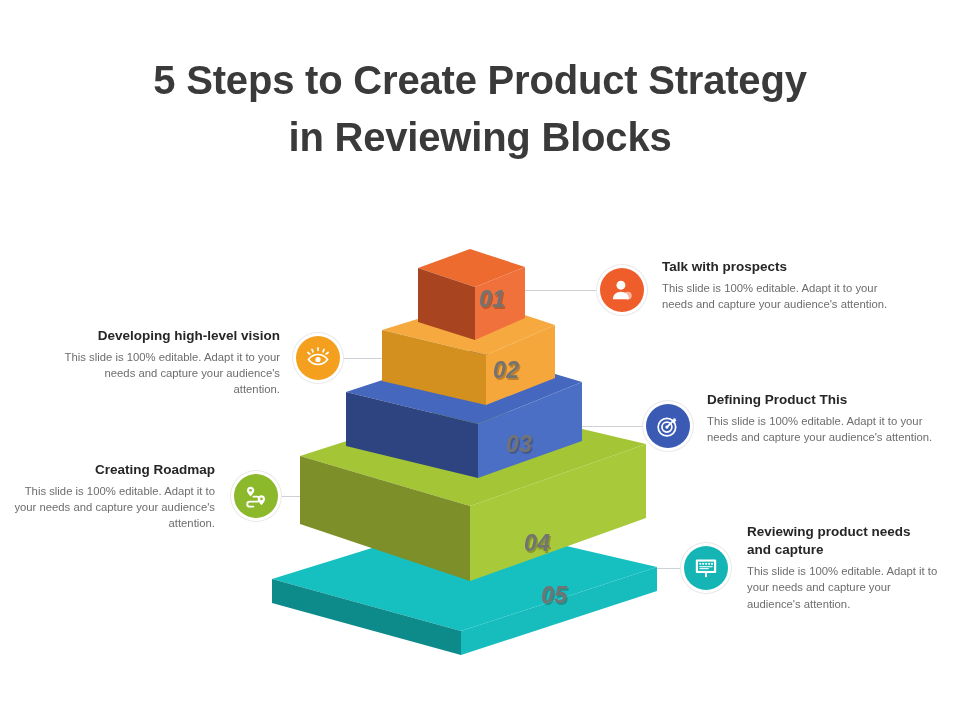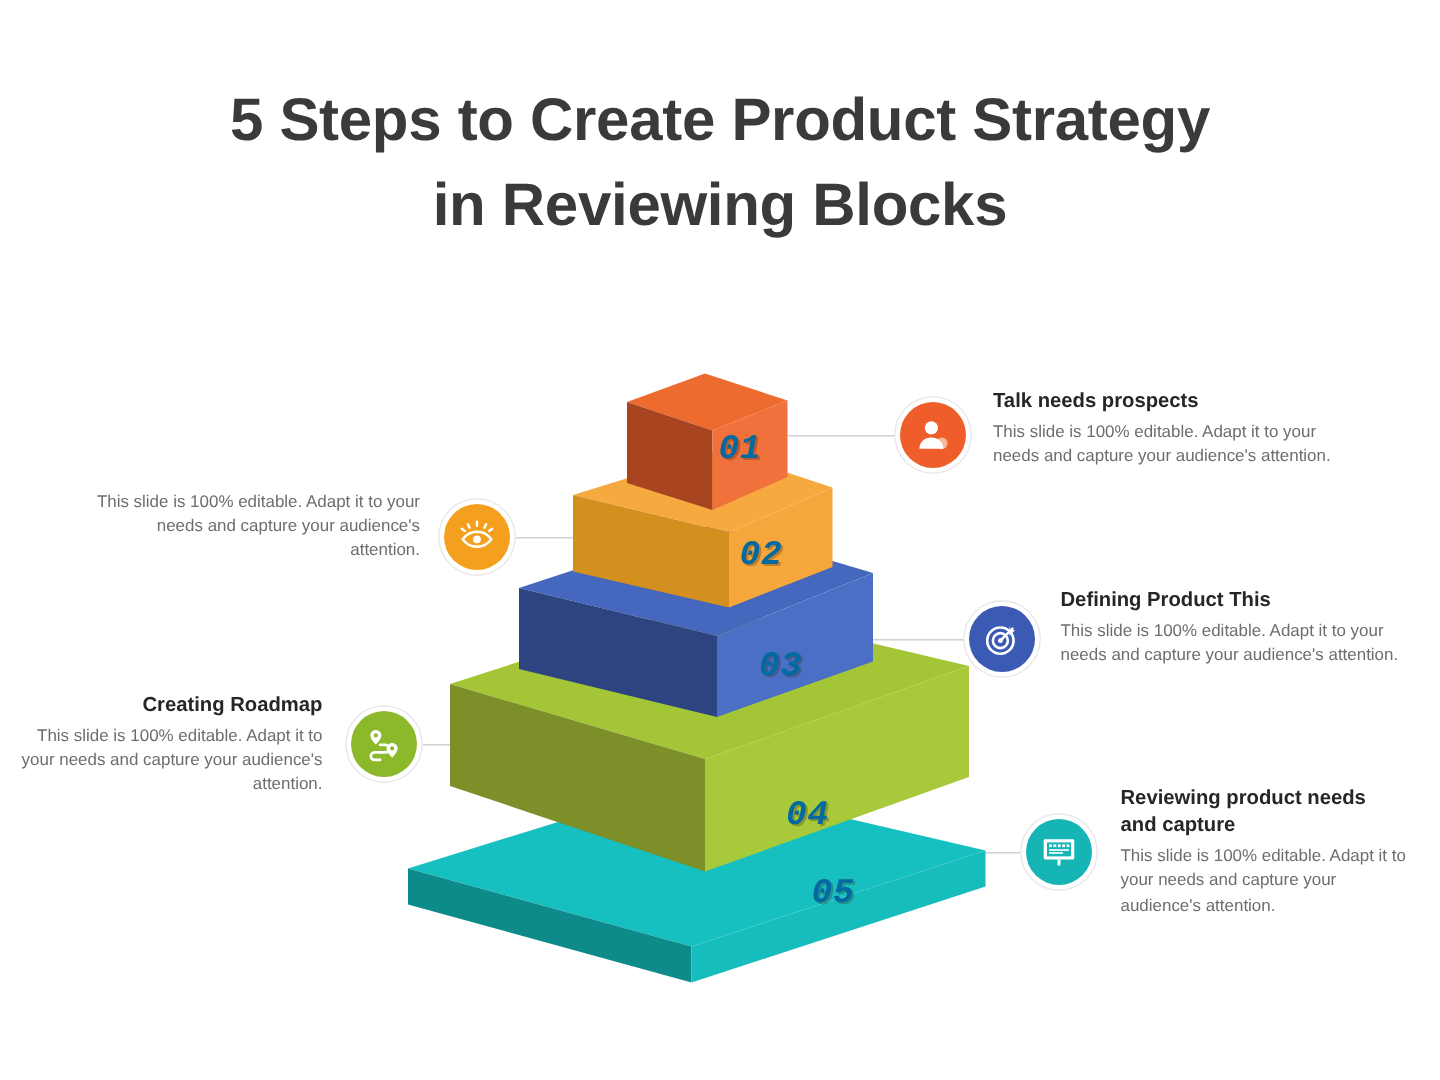--- a/index.html
+++ b/index.html
@@ -46,24 +46,23 @@
     height: 720px;
     pointer-events: none;
   }
   .pyramid svg { display: block; }
 
   .blocknum {
     position: absolute;
     font-size: 23px;
     font-style: italic;
     font-weight: bold;
-    color: #0369a1;
+    color: #737373;
     text-shadow: 1.5px 1.5px 0 rgba(60,40,20,0.30);
     letter-spacing: 0.5px;
-    font-family: Liberation Mono, monospace;
   }
   #num-01 { left: 479px; top: 286px; }
   #num-02 { left: 493px; top: 357px; }
   #num-03 { left: 506px; top: 431px; }
   #num-04 { left: 524px; top: 530px; }
   #num-05 { left: 541px; top: 582px; }
 
   
   .callout {
     position: absolute;
@@ -230,25 +229,26 @@
       <rect x="11.3" y="7.3" width="1.7" height="1.7" fill="#ffffff"></rect>
       <rect x="14" y="7.3" width="1.7" height="1.7" fill="#ffffff"></rect>
       <rect x="16.7" y="7.3" width="1.7" height="1.7" fill="#ffffff"></rect>
       <rect x="5.9" y="10.3" width="12.2" height="1" fill="#ffffff"></rect>
       <rect x="5.9" y="12.1" width="8.6" height="1" fill="#ffffff"></rect>
       <path d="M11.1 16.6h1.8v3.1l-0.9 1.1-0.9-1.1z"></path>
     </svg>
   </div>
 
   <div class="callout right-side" style="left:662px; top:258px; width:248px;">
-    <p class="c-title">Talk needs prospects</p>
+    <p class="c-title">Talk with prospects</p>
     <p class="c-body">This slide is 100% editable. Adapt it to your needs and capture your audience's attention.</p>
   </div>
 
   <div class="callout left-side" style="left:62px; top:327px; width:218px;">
+    <p class="c-title">Developing high-level vision</p>
     <p class="c-body">This slide is 100% editable. Adapt it to your needs and capture your audience's attention.</p>
   </div>
 
   <div class="callout right-side" style="left:707px; top:391px; width:226px;">
     <p class="c-title">Defining Product This</p>
     <p class="c-body">This slide is 100% editable. Adapt it to your needs and capture your audience's attention.</p>
   </div>
 
   <div class="callout left-side" style="left:10px; top:461px; width:205px;">
     <p class="c-title">Creating Roadmap</p>

